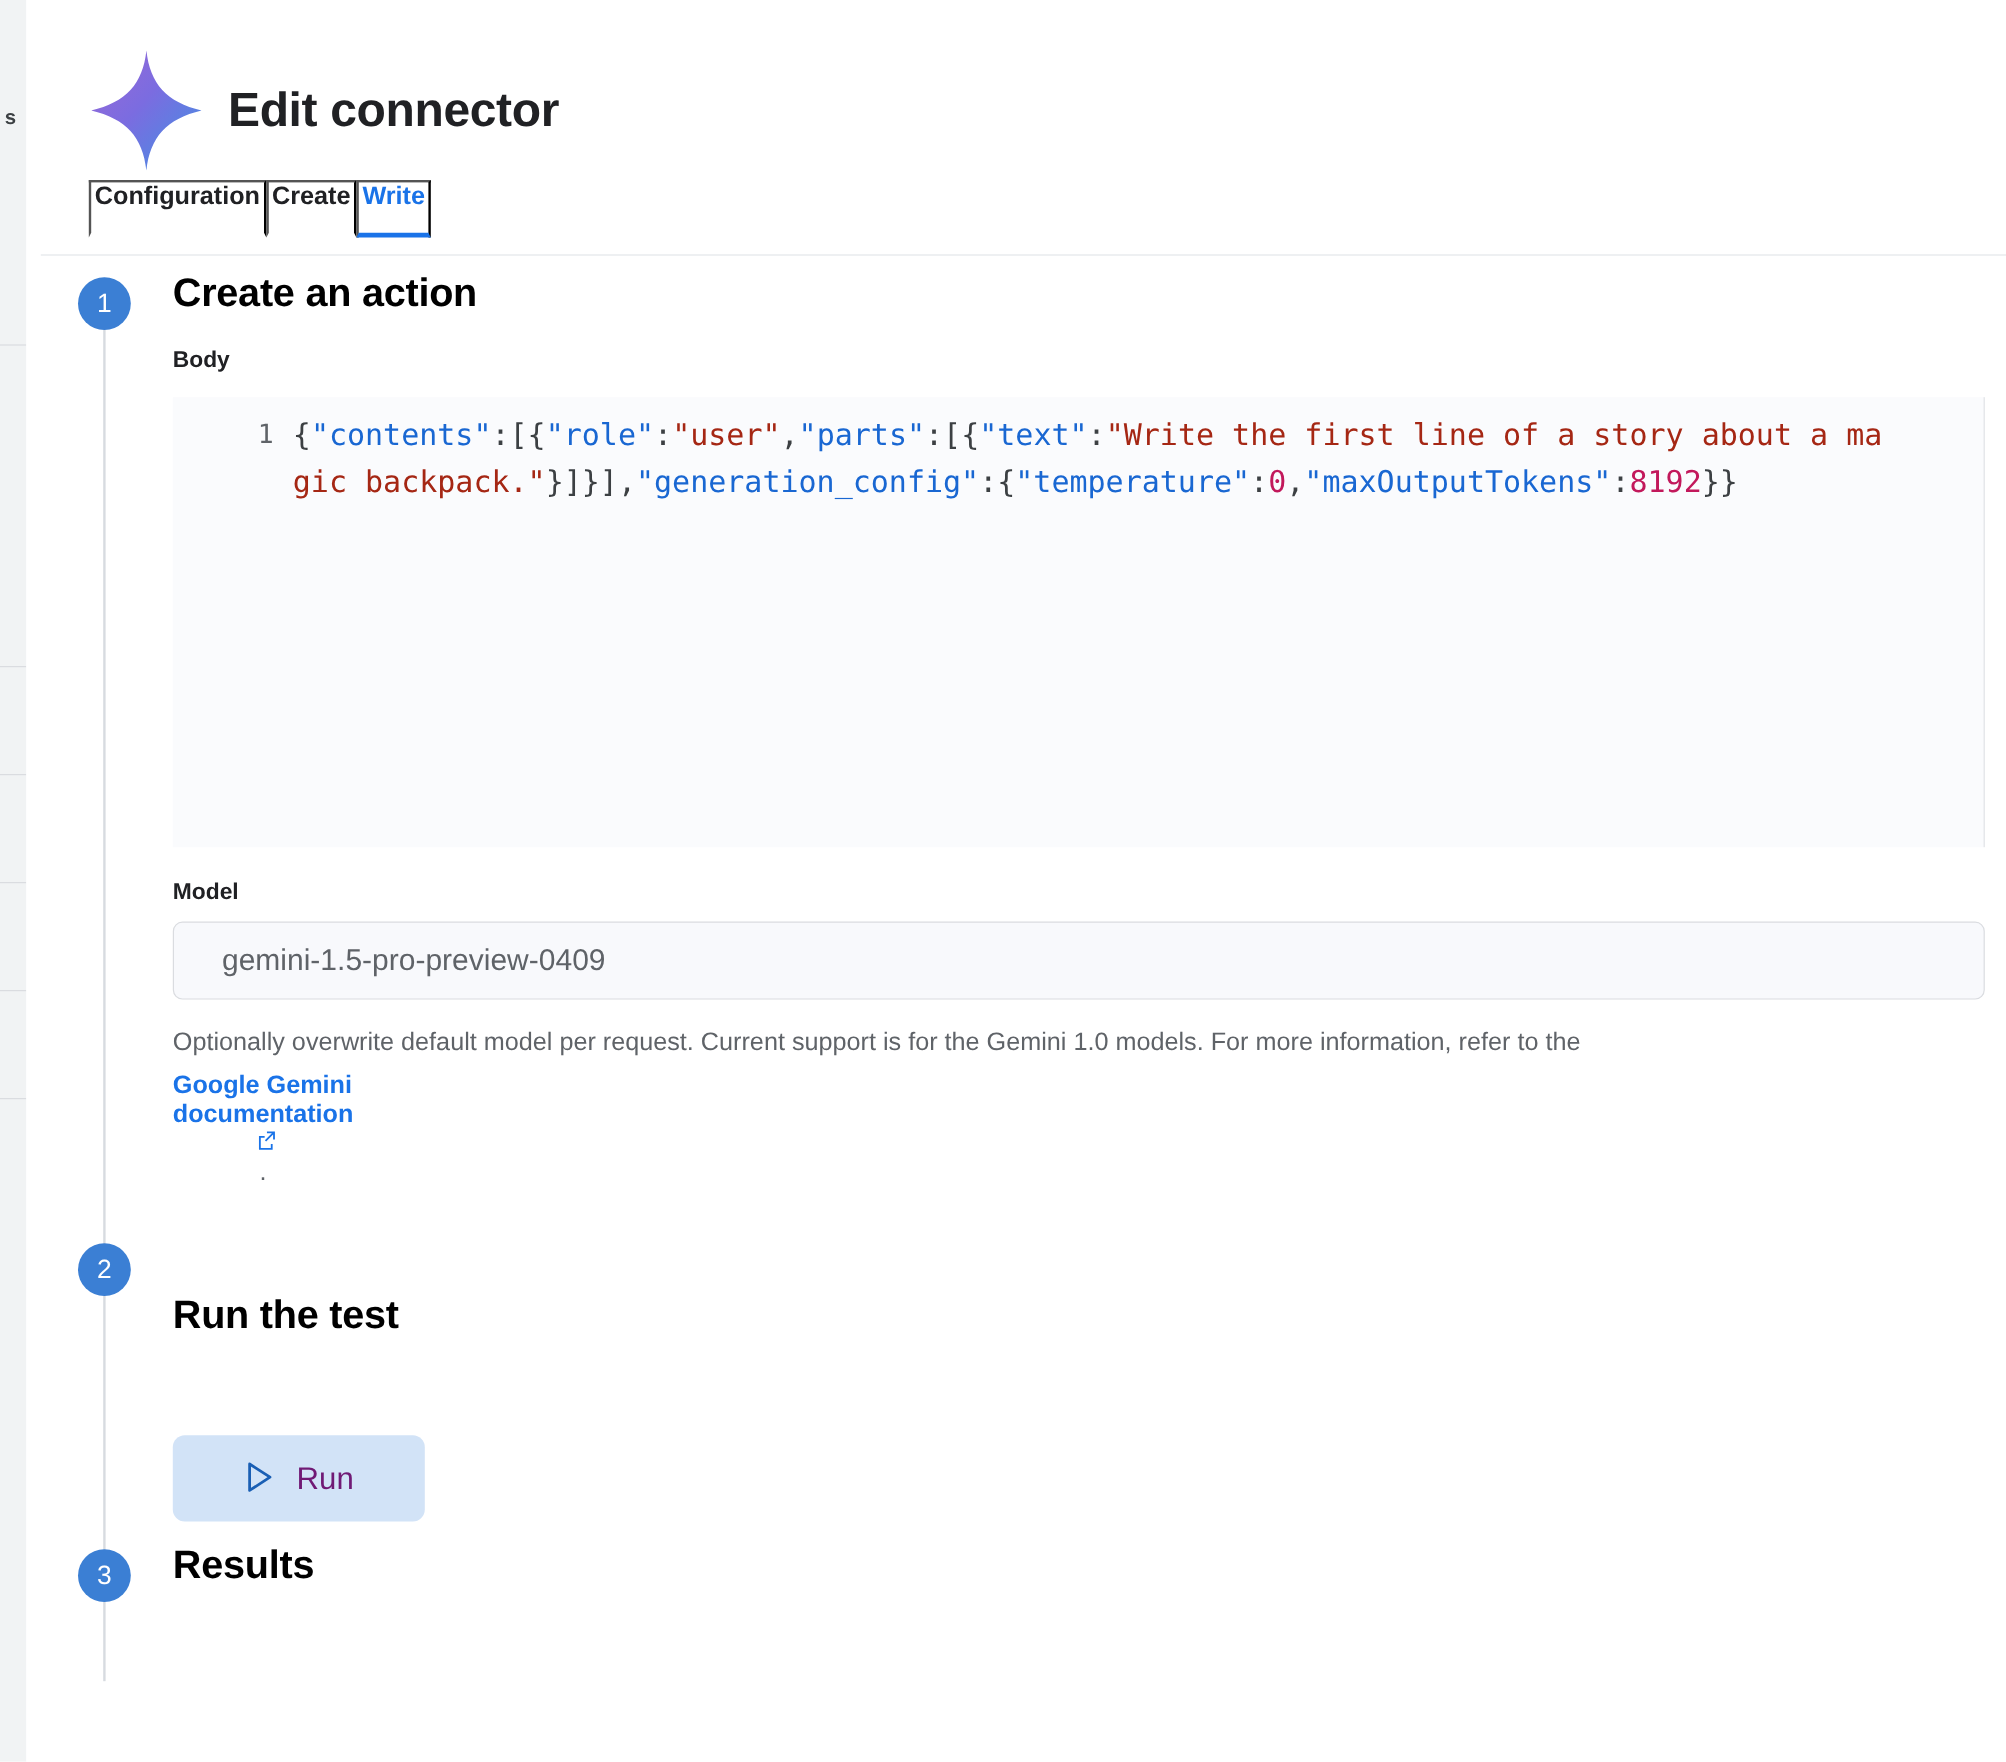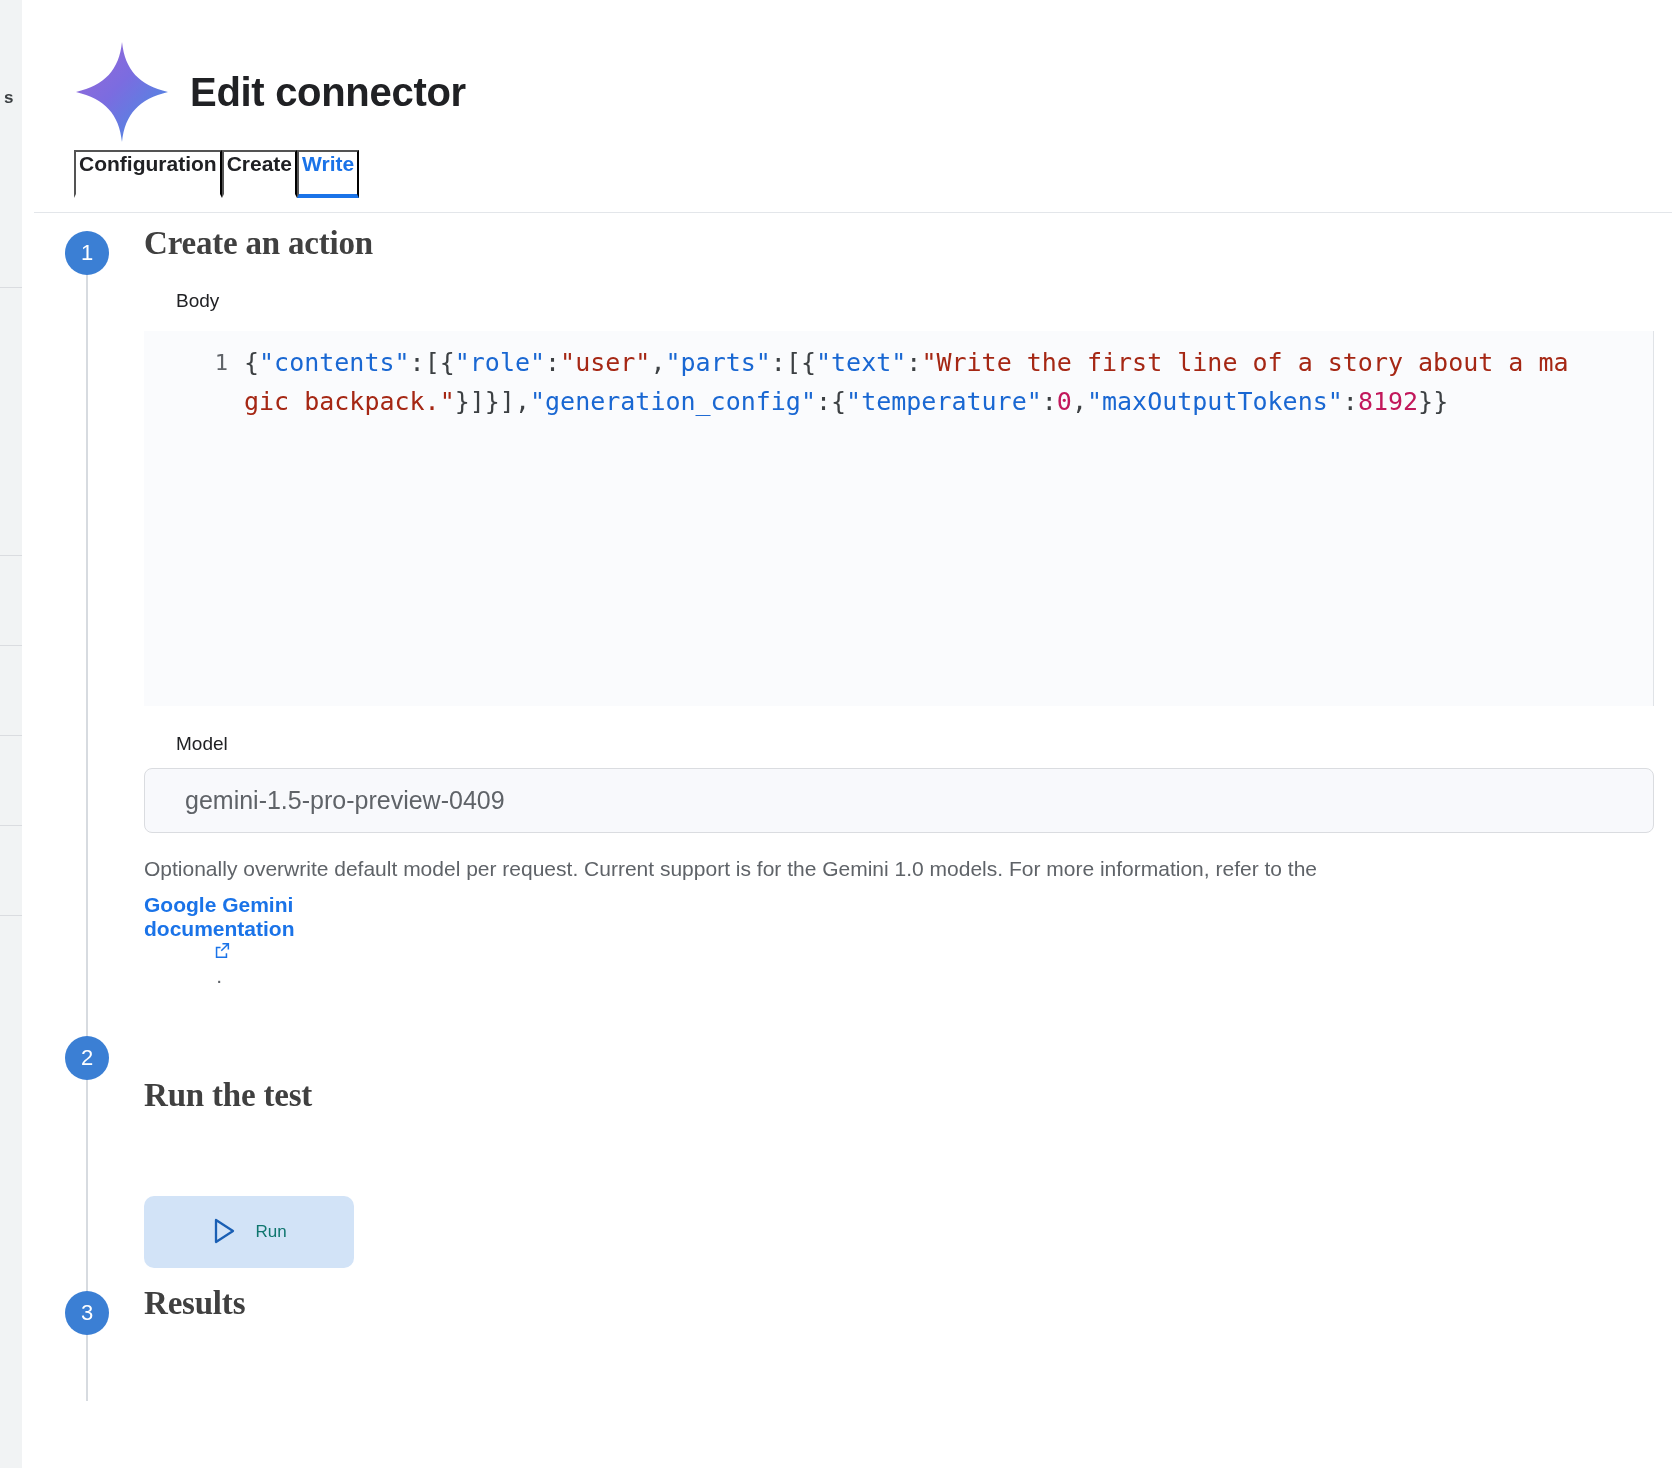--- a/index.html
+++ b/index.html
@@ -68,36 +68,36 @@
 
   .step { position: absolute; left: 0; }
   .step-dot {
     position: absolute; left: 43px; width: 44px; height: 44px; border-radius: 50%;
     background: #3b7fd4; color: #ffffff;
     font-size: 22px; font-weight: 500;
     display: flex; align-items: center; justify-content: center;
   }
   .step-title {
     position: absolute; left: 122px; font-size: 33px; font-weight: 700;
-    color: #404040; letter-spacing: -0.2px; white-space: nowrap; font-family: Liberation Serif, serif;
+    color: #000000; letter-spacing: -0.2px; white-space: nowrap;
   }
 
   #step1 { top: 0; }
   #step1 .step-dot { top: 18px; }
   #step1 .step-title { top: 12px; }
   #step2 { top: 805px; }
   #step2 .step-dot { top: 18px; }
   #step2 .step-title { top: 12px; margin-top: 47px; }
   #step3 { top: 1060px; }
   #step3 .step-dot { top: 18px; }
   #step3 .step-title { top: 12px; }
 
   
   .field-label {
-    font-size: 19px; font-weight: 400; color: #202124; margin-left: 32px;
+    font-size: 19px; font-weight: 700; color: #202124;
   }
 
   .editor-wrap {
     position: absolute; left: 122px; top: 118px;
     width: 1510px; height: 375px;
     background: #fafbfd;
     border-right: 1px solid #e0e3e7;
     overflow: hidden;
   }
   .editor-line {
@@ -147,21 +147,21 @@
   .period { font-size: 21px; color: #5f6368; }
 
   
   .run-btn {
     position: absolute; left: 122px; top: 178px;
     width: 210px; height: 72px;
     background: #d2e3f7; border: none; border-radius: 10px;
     display: flex; align-items: center; justify-content: center; gap: 18px;
     cursor: pointer; font-family: inherit;
   }
-  .run-btn .lbl { font-size: 17px; font-weight: 500; color: #0f766e; }
+  .run-btn .lbl { font-size: 26px; font-weight: 500; color: #701a75; }
 </style>
 </head>
 <body>
 
 <div class="backdrop">
   <div class="bd-text">s</div>
   <div class="bd-rule" style="top:287px"></div>
   <div class="bd-rule" style="top:555px"></div>
   <div class="bd-rule" style="top:645px"></div>
   <div class="bd-rule" style="top:735px"></div>

